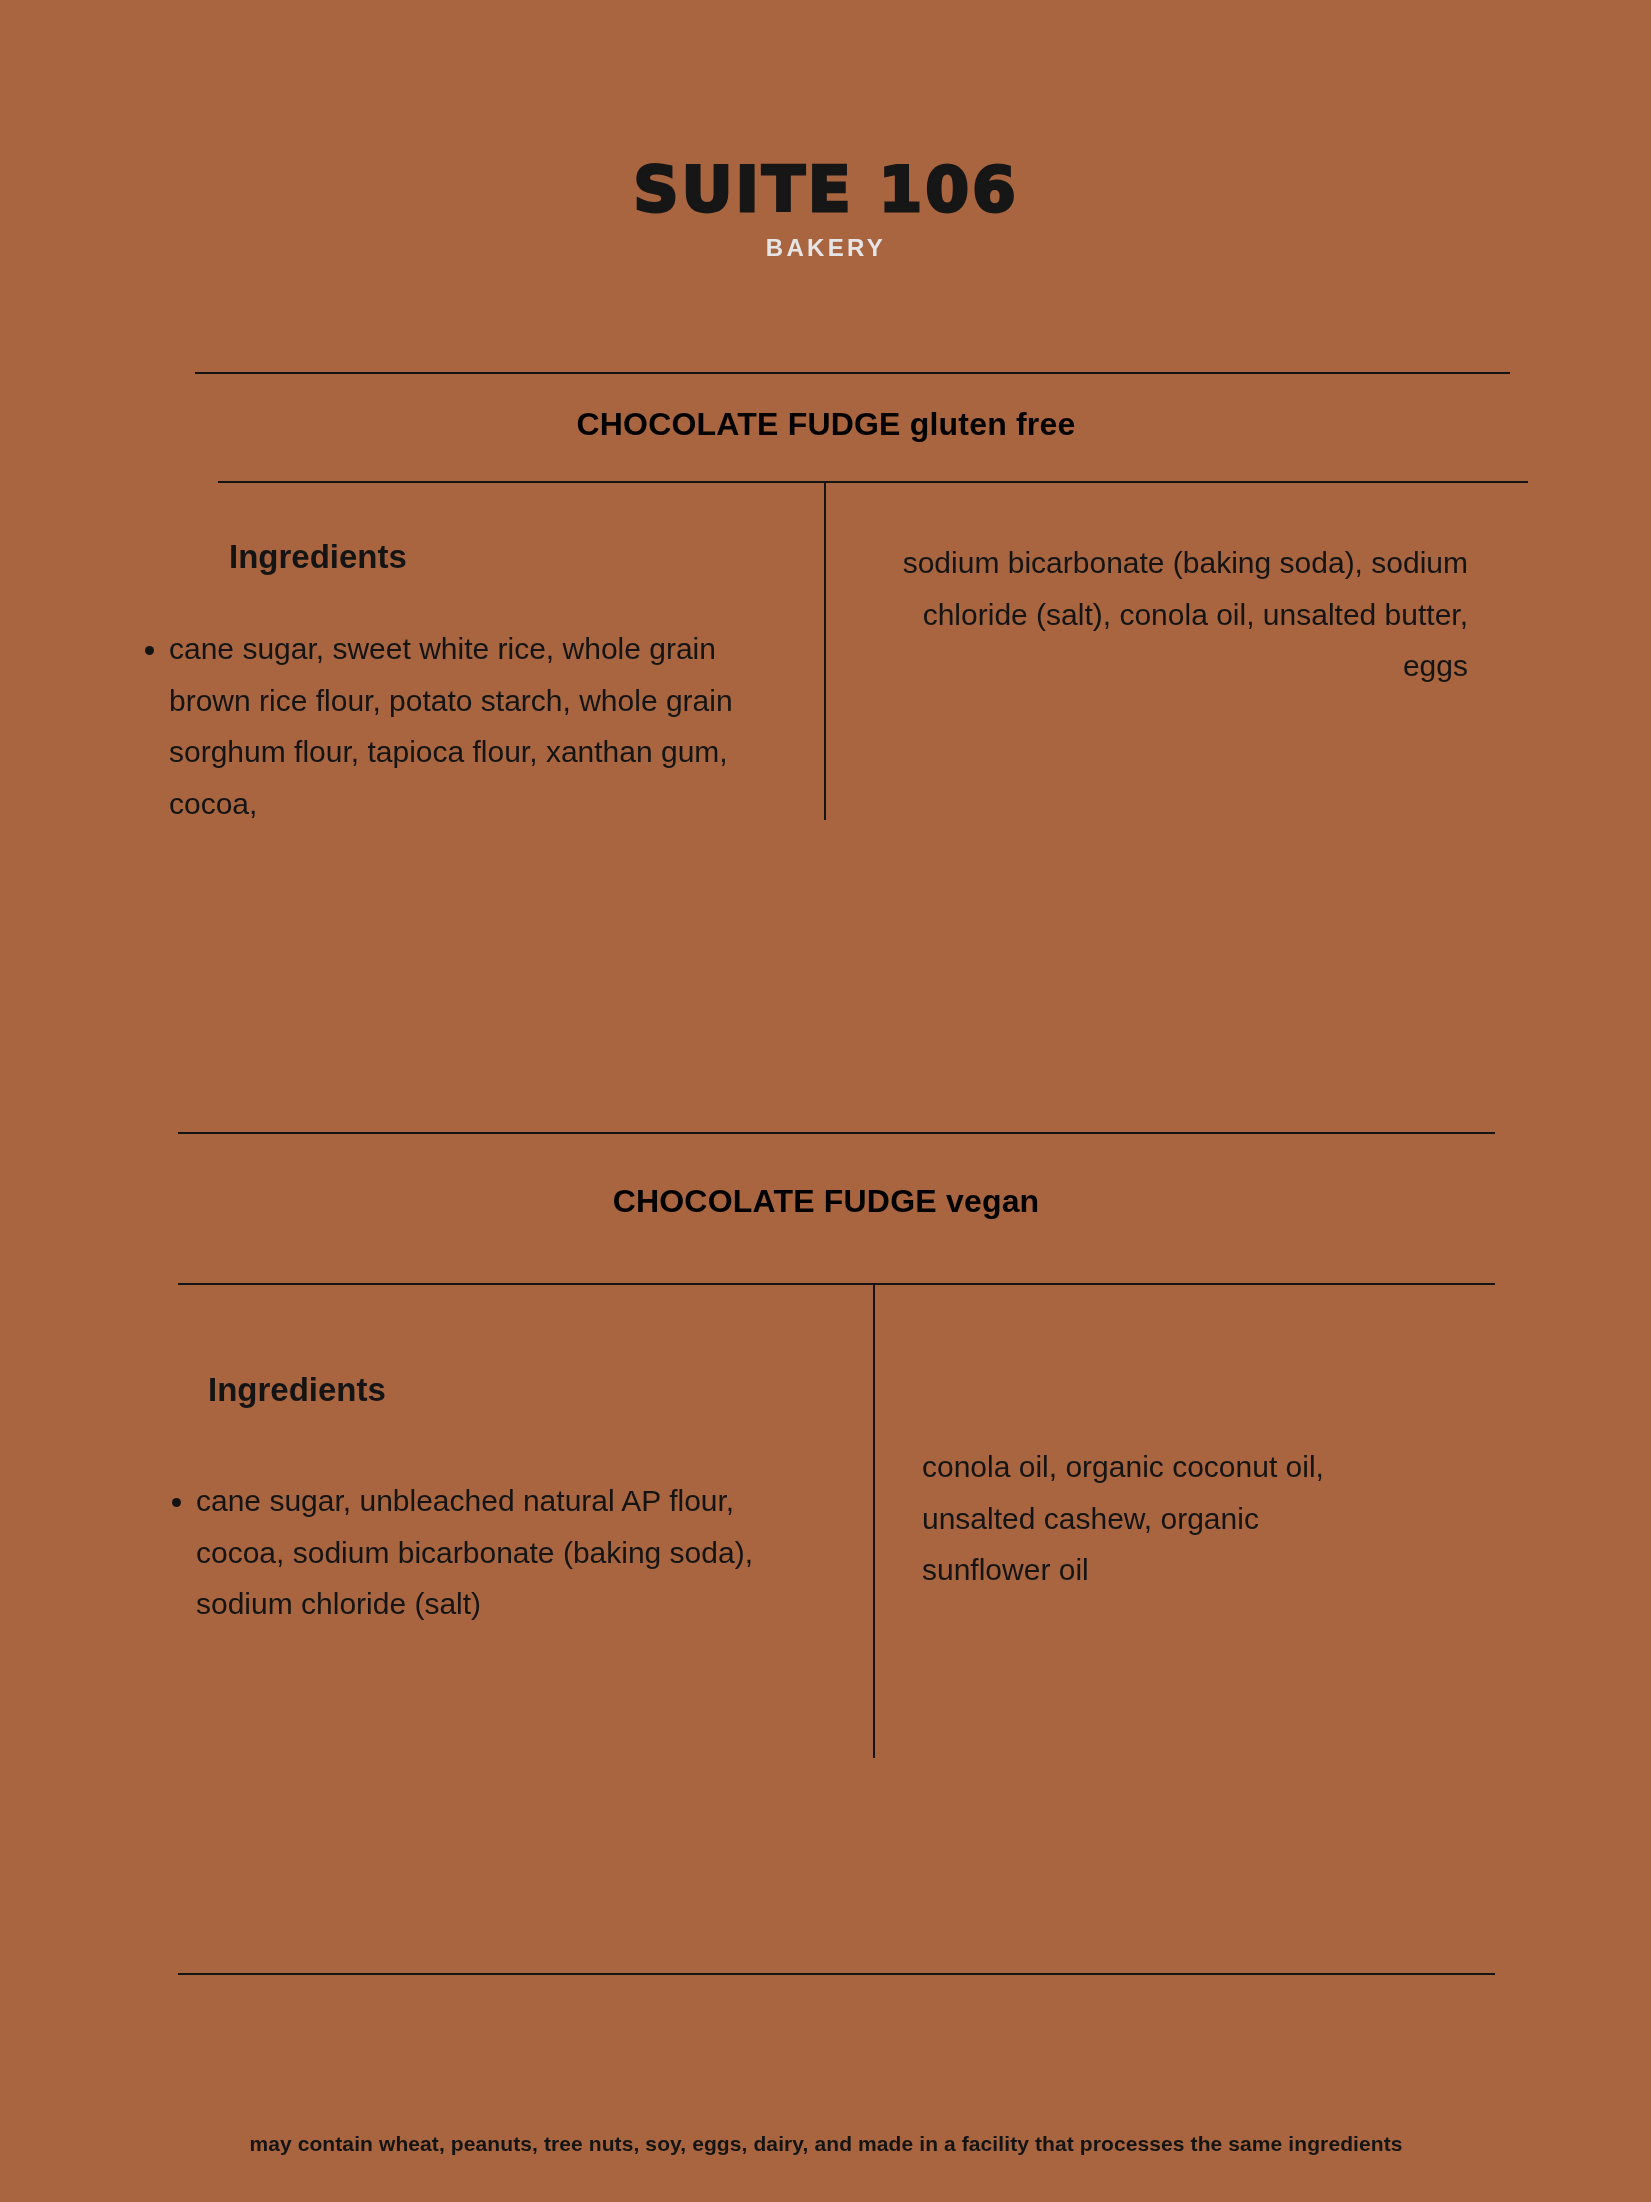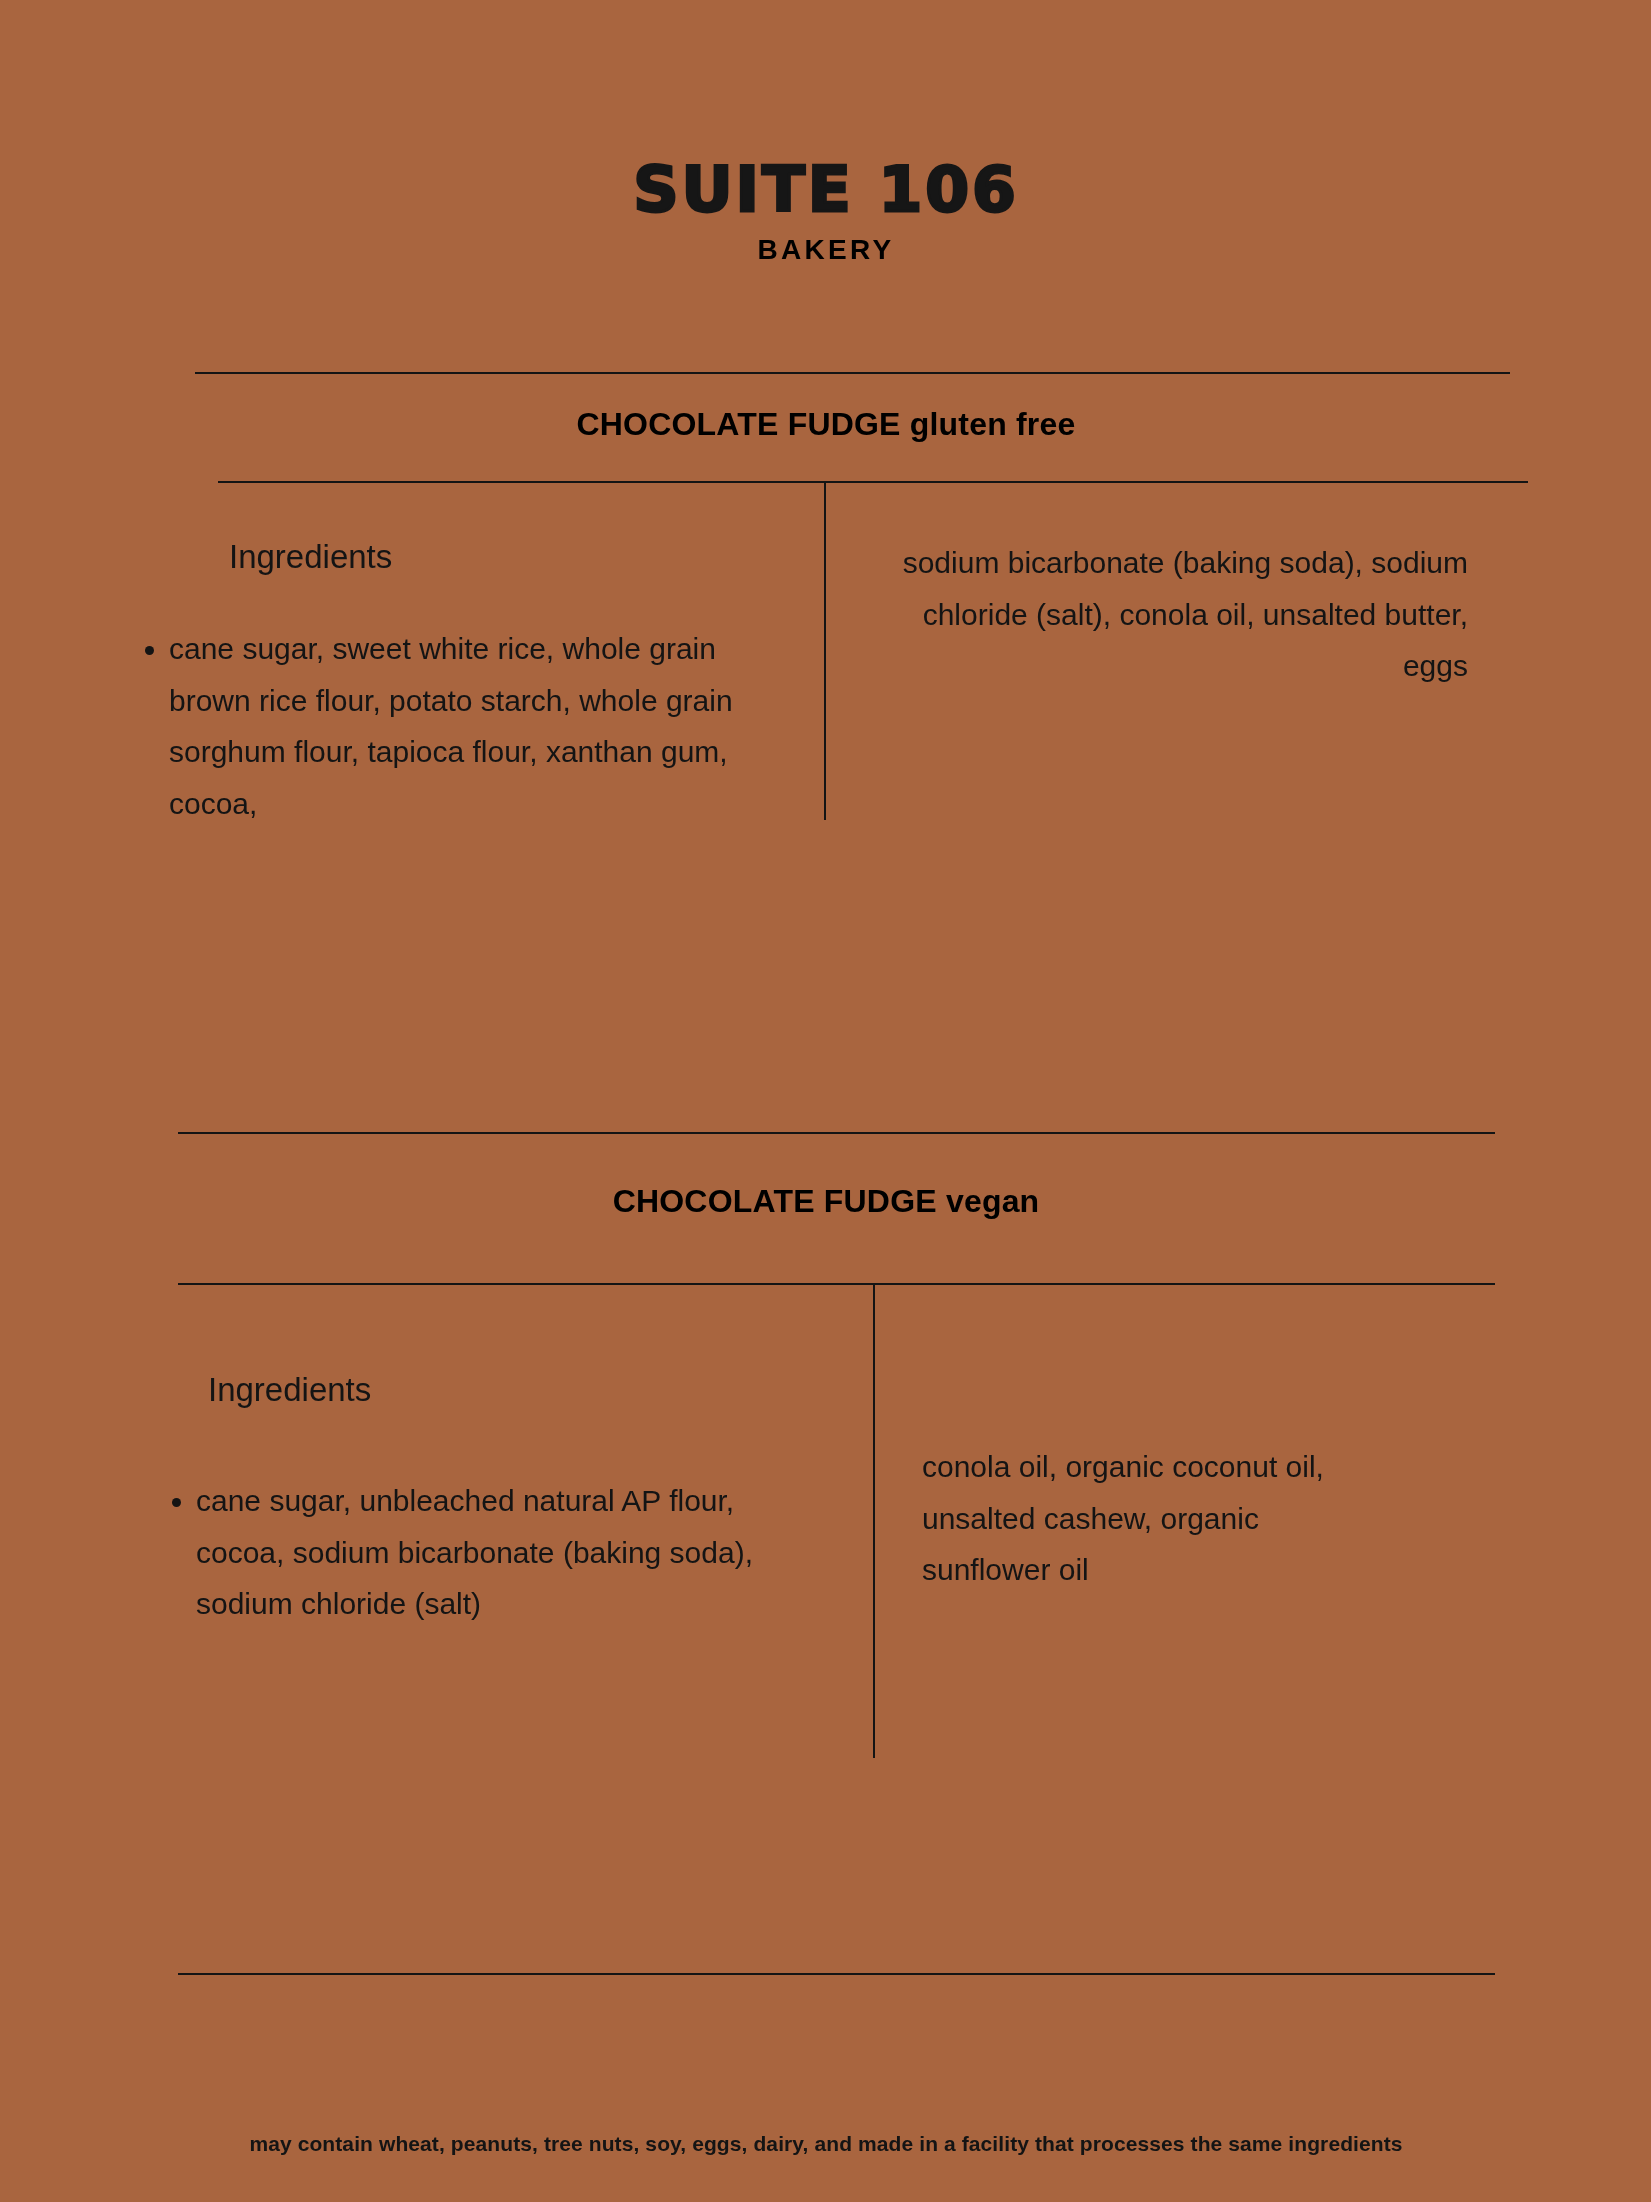--- a/index.html
+++ b/index.html
@@ -37,23 +37,23 @@
     font-size: 63px;
     letter-spacing: 2.9px;
     color: #161616;
     line-height: 1;
     margin: 0;
     -webkit-text-stroke: 2.9px #161616;
   }
   .logo-sub {
     font-family: "Liberation Sans", sans-serif;
     font-weight: 700;
-    font-size: 28px;
+    font-size: 24px;
     letter-spacing: 3.3px;
-    color: #000000;
+    color: #e5e5e5;
     margin-top: 13.4px;
   }
 
   
   .rule {
     position: absolute;
     height: 0;
     border-top: 2.9px solid #141414;
   }
 
@@ -72,21 +72,21 @@
   .vdivider {
     position: absolute;
     width: 0;
     border-left: 2.9px solid #141414;
   }
 
   
   .ing-heading {
     position: absolute;
     font-size: 33px;
-    font-weight: 400;
+    font-weight: 700;
     color: #141414;
   }
 
   
   .col-text {
     position: absolute;
     font-size: 30px;
     line-height: 1.72;
     color: #141414;
   }

